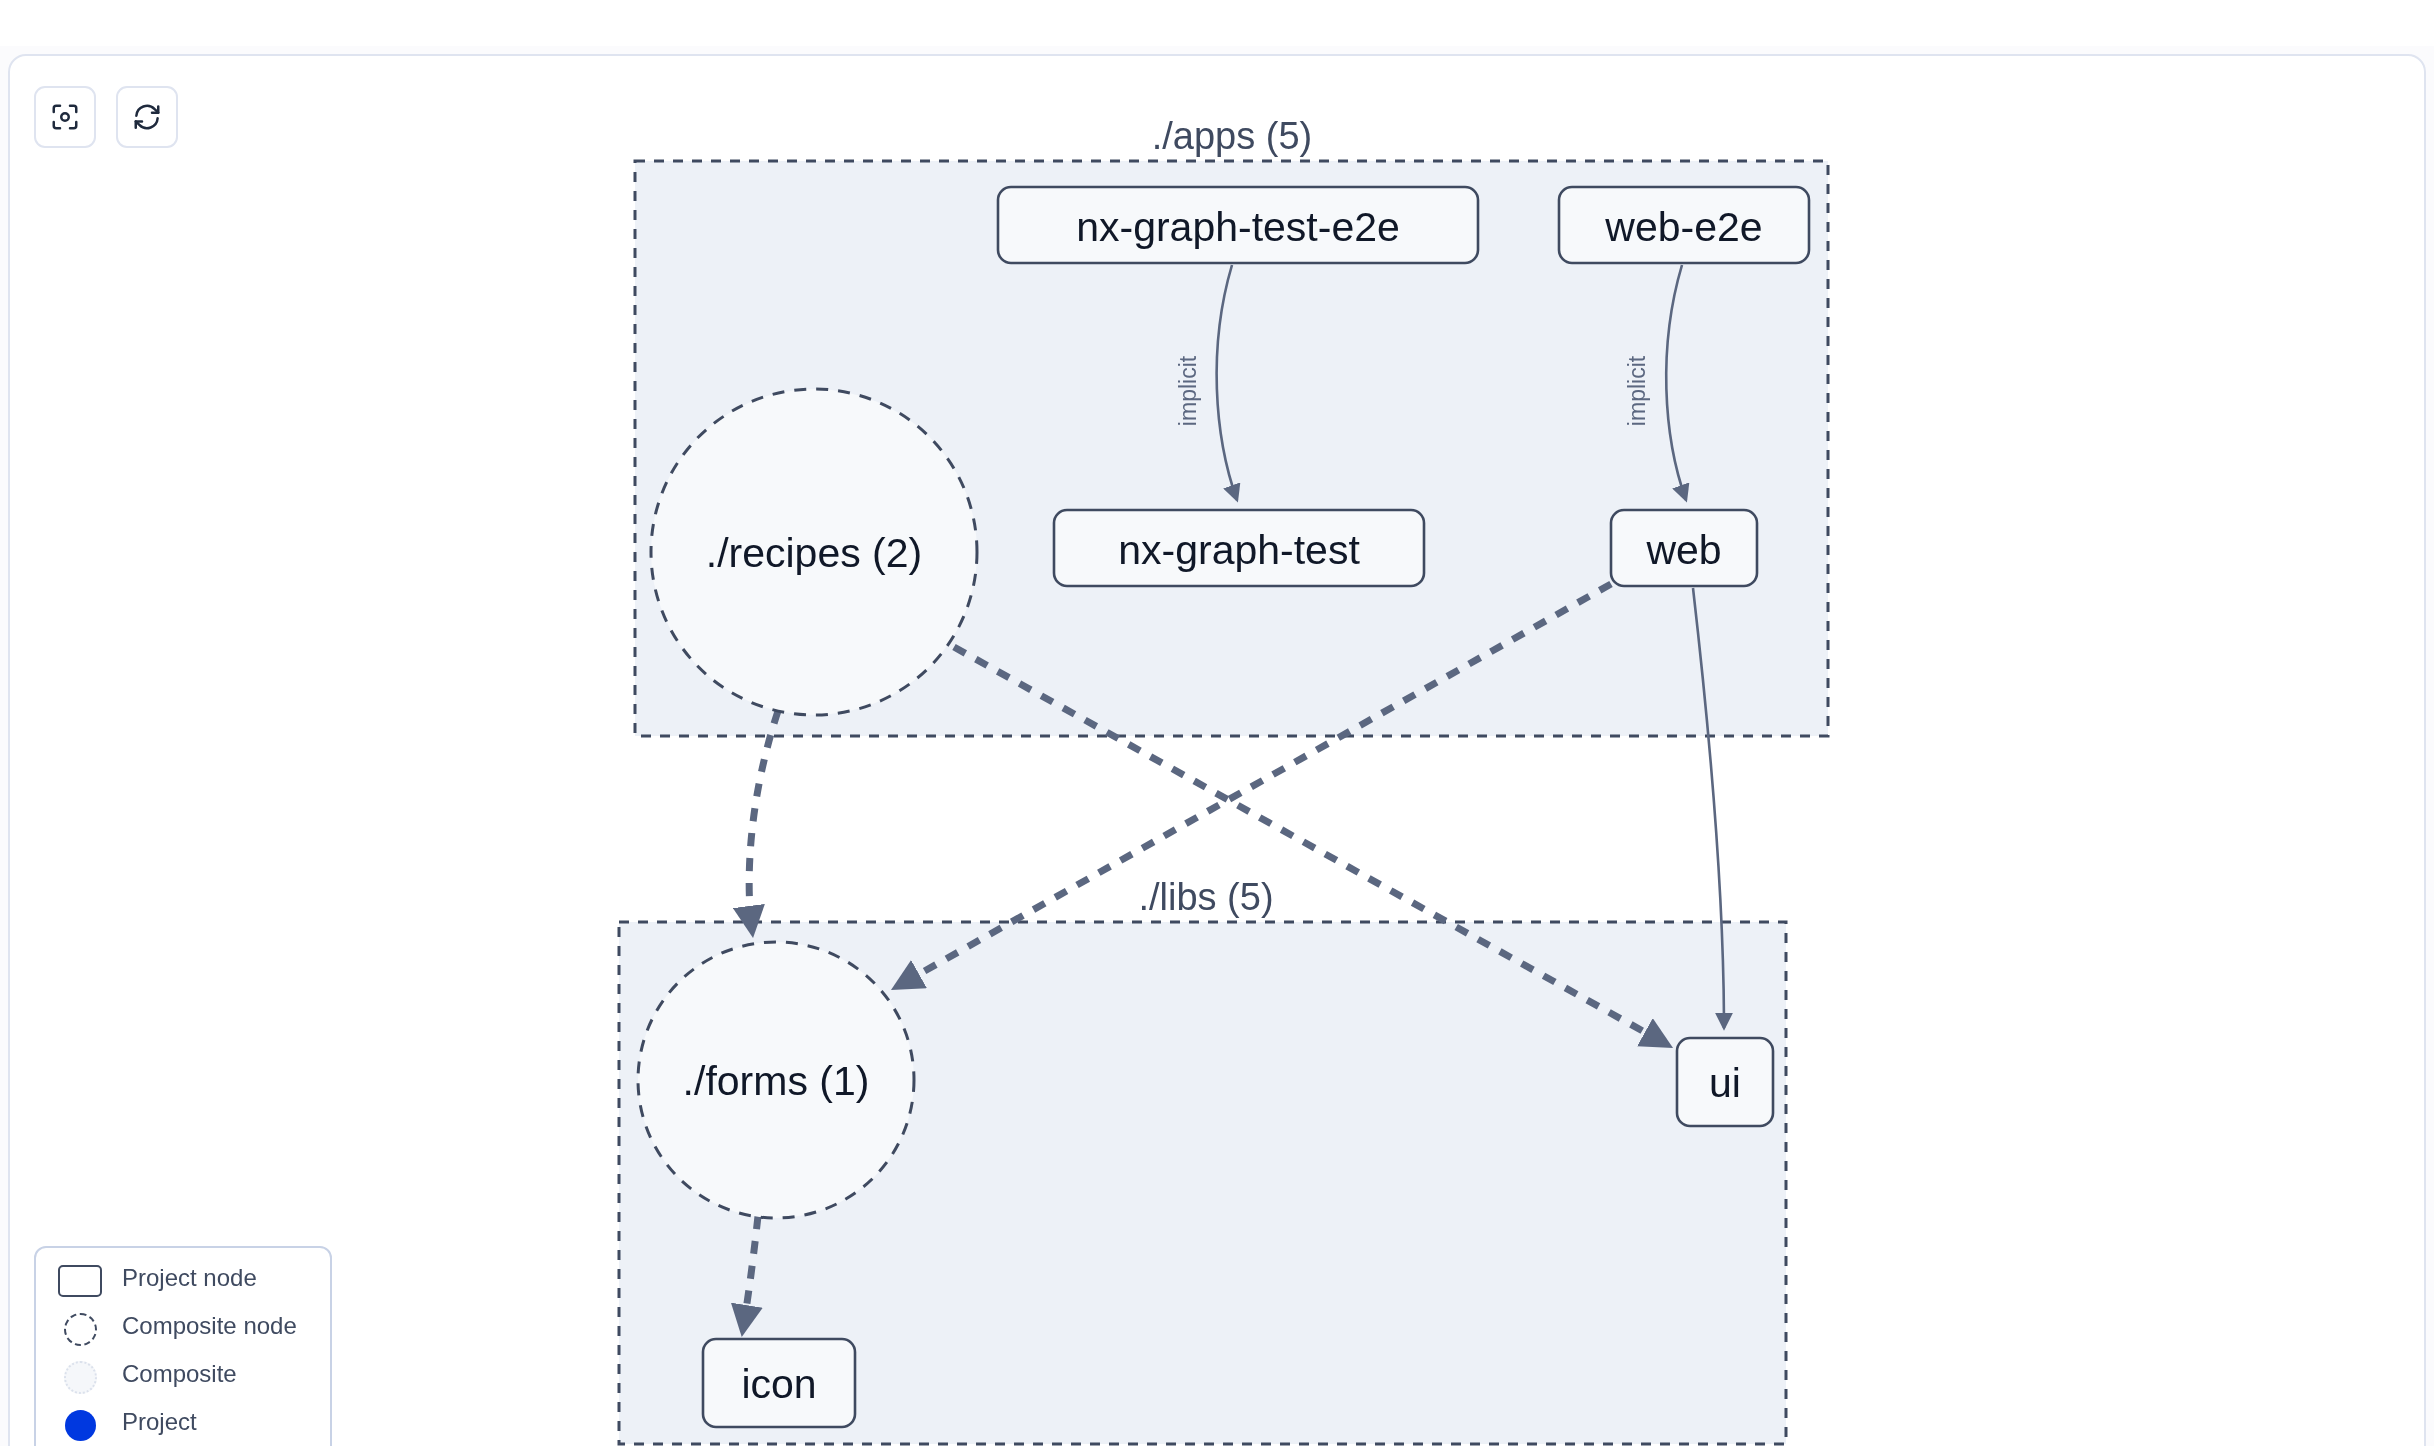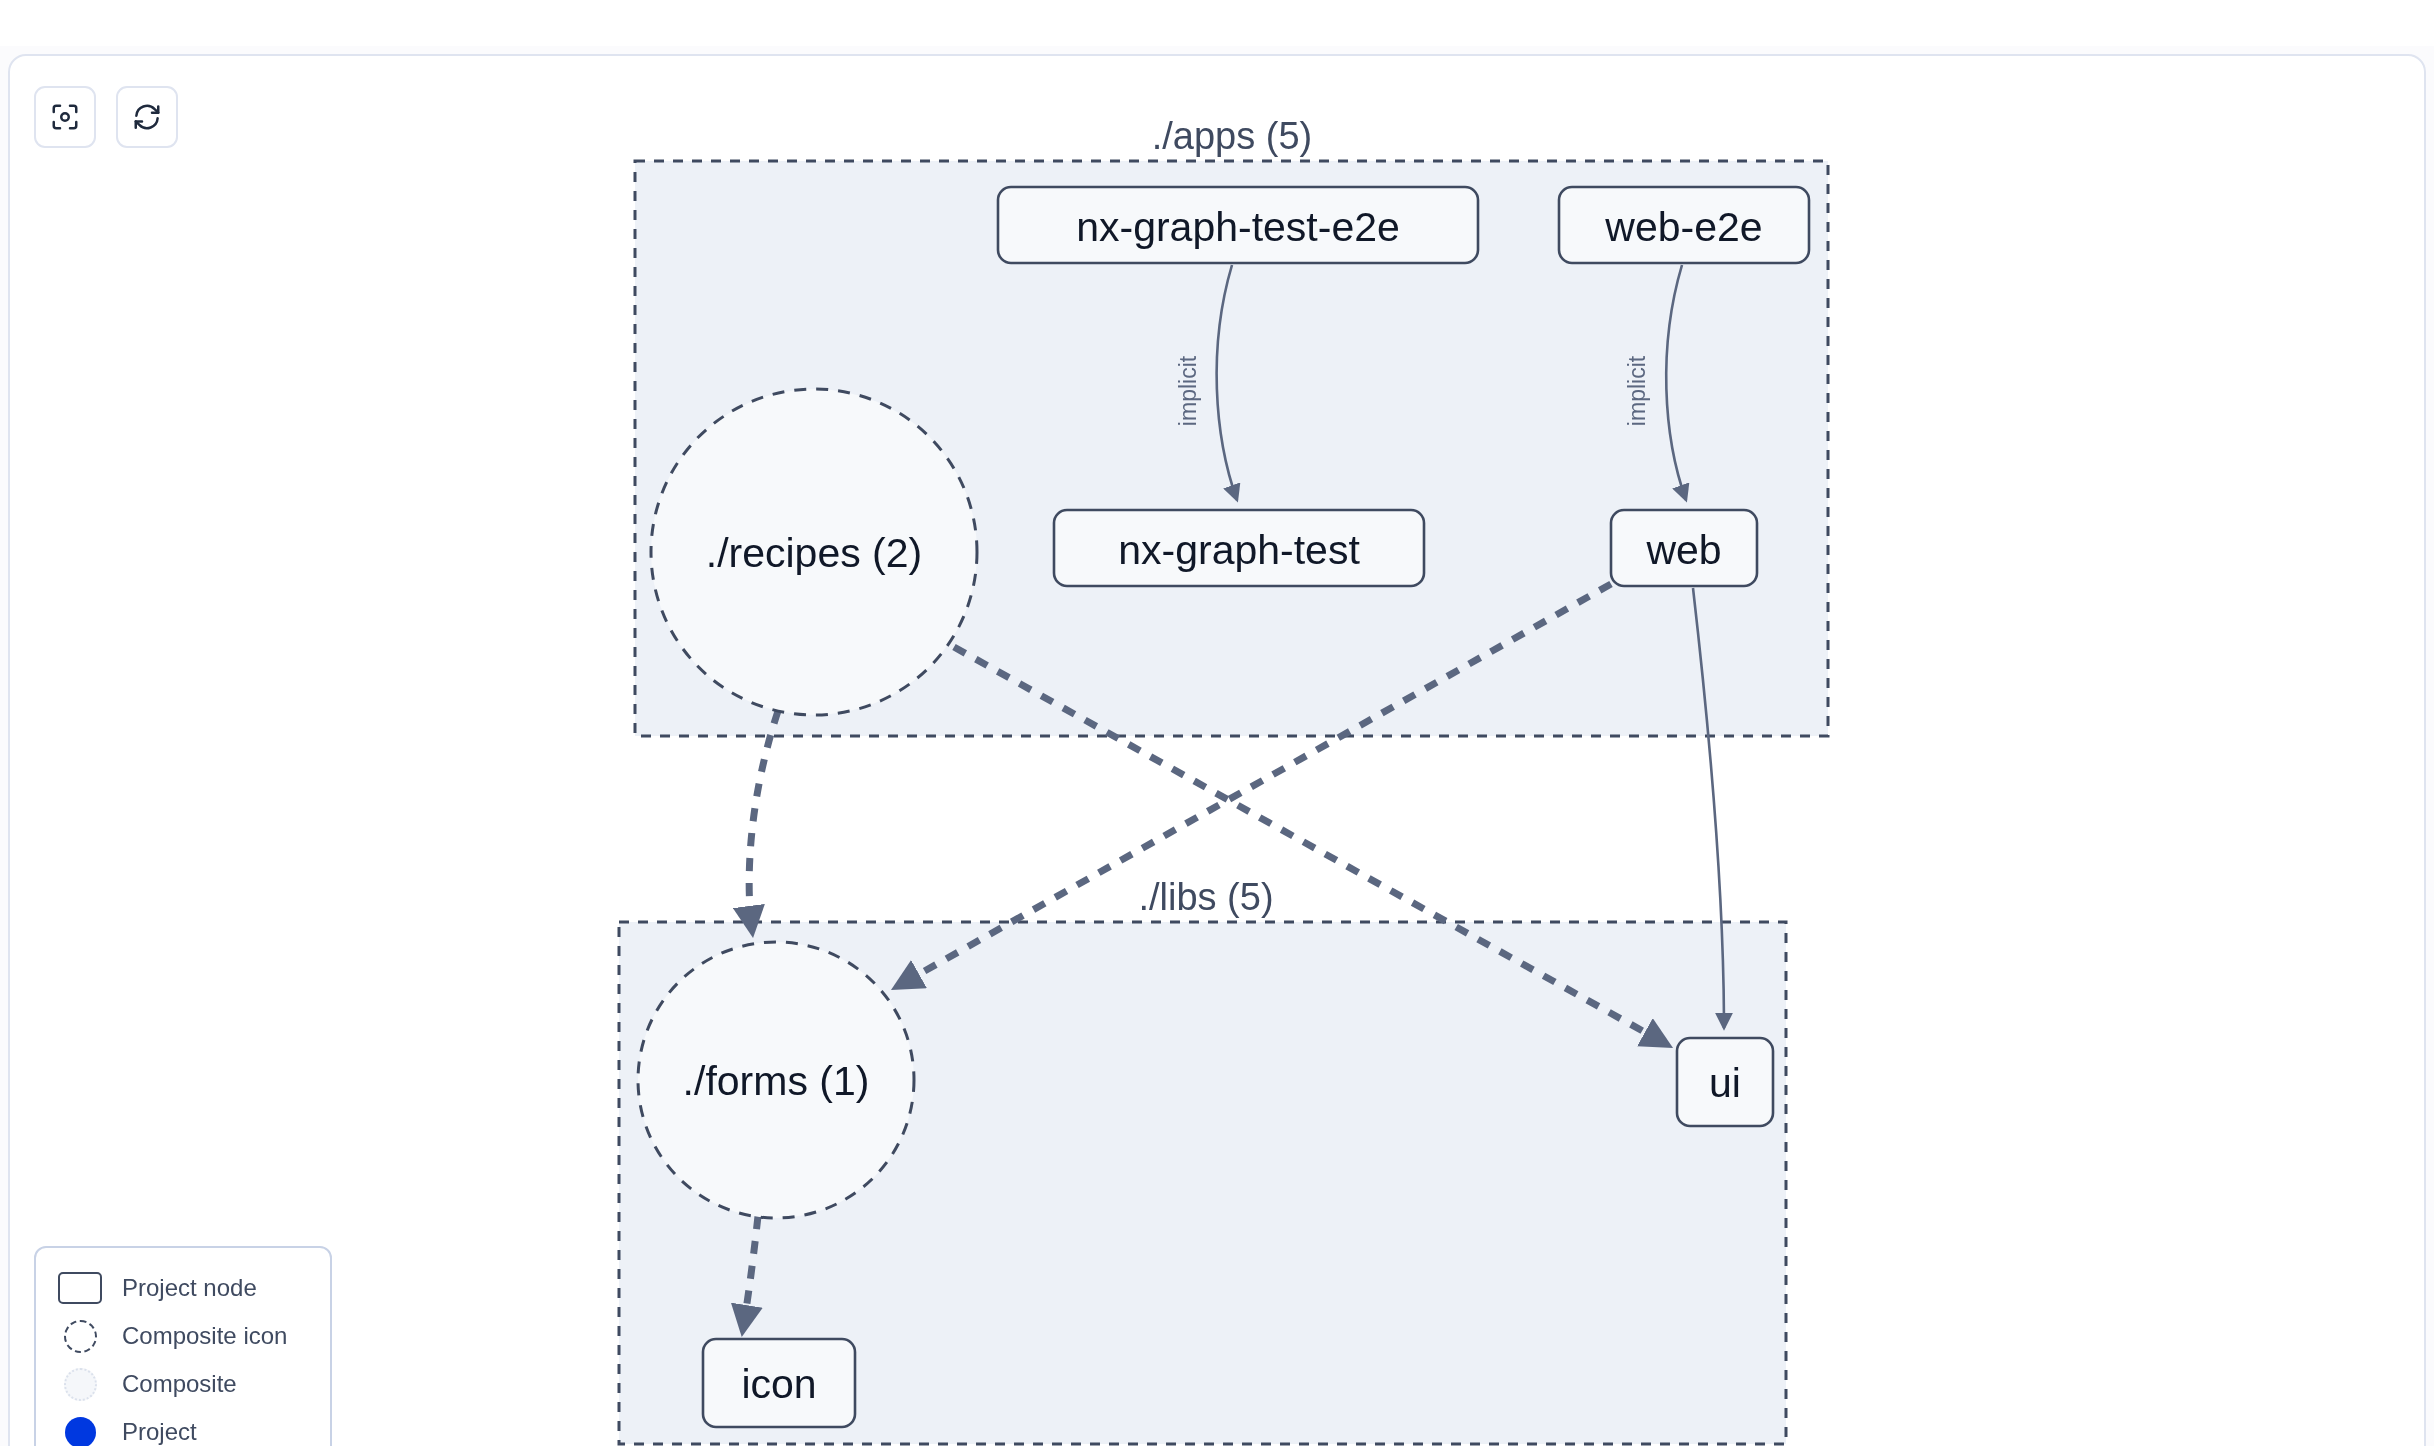--- a/index.html
+++ b/index.html
@@ -138,21 +138,20 @@
     top: 1190px;
     width: 298px;
     border: 2px solid #c8d2e6;
     border-radius: 12px;
     background: #ffffff;
     padding: 16px 18px 16px 22px;
     z-index: 40;
   }
   .legend-row {
     display: flex;
-    align-items: center;
     height: 48px;
     gap: 20px;
   }
   .legend-swatch {
     width: 44px;
     height: 34px;
     flex: 0 0 44px;
     display: flex;
     align-items: center;
     justify-content: center;
@@ -320,21 +319,21 @@
       <div class="legend-row">
         <span class="legend-swatch">
           <span class="sw-project"></span>
         </span>
         <span class="legend-label">Project node</span>
       </div>
       <div class="legend-row">
         <span class="legend-swatch">
           <span class="sw-composite"></span>
         </span>
-        <span class="legend-label">Composite icon</span>
+        <span class="legend-label">Composite node</span>
       </div>
       <div class="legend-row">
         <span class="legend-swatch">
           <span class="sw-affected"></span>
         </span>
         <span class="legend-label">Composite</span>
       </div>
       <div class="legend-row">
         <span class="legend-swatch">
           <span class="sw-touched"></span>

